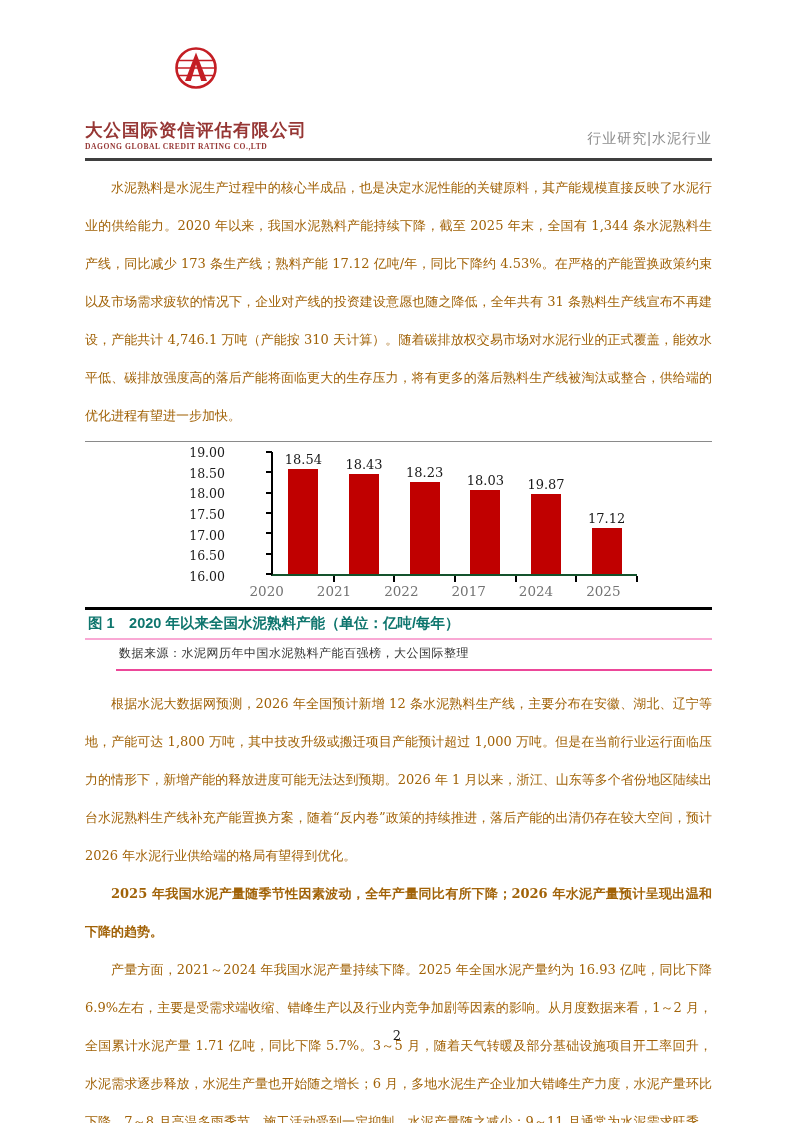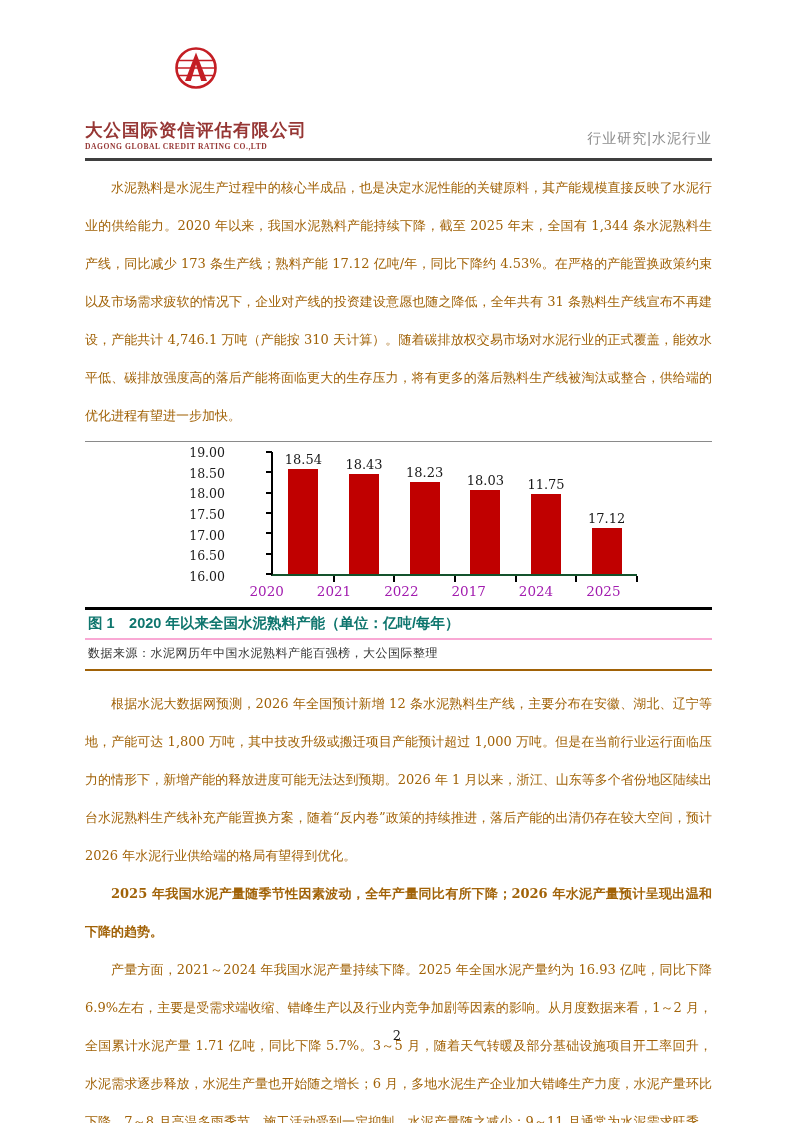--- a/index.html
+++ b/index.html
@@ -82,25 +82,26 @@
     border-top: 3px solid #000;
     border-bottom: 2px solid #f9a8d4;
     padding: 4px 3px 5px;
     font-family: "Liberation Sans", "DejaVu Sans", sans-serif;
     font-weight: bold;
     font-size: 14.5px;
     color: #0f766e;
     white-space: pre-wrap;
   }
   .fig-source {
-    border-bottom: 2px solid #a16207;
+    border-bottom: 2px solid #ec4899;
     padding: 5px 3px 7px;
     font-size: 12px;
     color: #333;
     letter-spacing: 0.5px;
+    margin-left: 31px;
   }
 
   
   .chart {
     margin-left: 100px;
     width: 452px;
     font-family: "DejaVu Serif", "Liberation Serif", serif;
   }
   .chart-body { display: flex; gap: 38px; }
   .y-axis { position: relative; width: 48px; height: 124px; flex: none; }
@@ -154,21 +155,21 @@
   .bar { width: 30px; }
   .x-labels {
     display: flex;
     margin-left: 48px;
     padding-top: 7px;
   }
   .xlabel {
     flex: 1;
     text-align: center;
     font-size: 13.5px;
-    color: #a21caf;
+    color: #737373;
   }
 
   
   .footer {
     position: absolute;
     top: 1028px;
     left: 0;
     width: 100%;
     text-align: center;
     font-size: 13px;
@@ -240,21 +241,21 @@
                 <div class="bar-value">18.23</div>
                 <div class="bar" style="height: 92.1733px; background: rgb(192, 0, 0);"></div>
               </div>
               <div class="xtick" style="left: 50%;"></div>
               <div class="bar-col">
                 <div class="bar-value">18.03</div>
                 <div class="bar" style="height: 83.9067px; background: rgb(192, 0, 0);"></div>
               </div>
               <div class="xtick" style="left: 66.6667%;"></div>
               <div class="bar-col">
-                <div class="bar-value">11.75</div>
+                <div class="bar-value">19.87</div>
                 <div class="bar" style="height: 79.7733px; background: rgb(192, 0, 0);"></div>
               </div>
               <div class="xtick" style="left: 83.3333%;"></div>
               <div class="bar-col">
                 <div class="bar-value">17.12</div>
                 <div class="bar" style="height: 46.2933px; background: rgb(192, 0, 0);"></div>
               </div>
               <div class="xtick" style="left: 100%;"></div>
             </div>
         </div>

